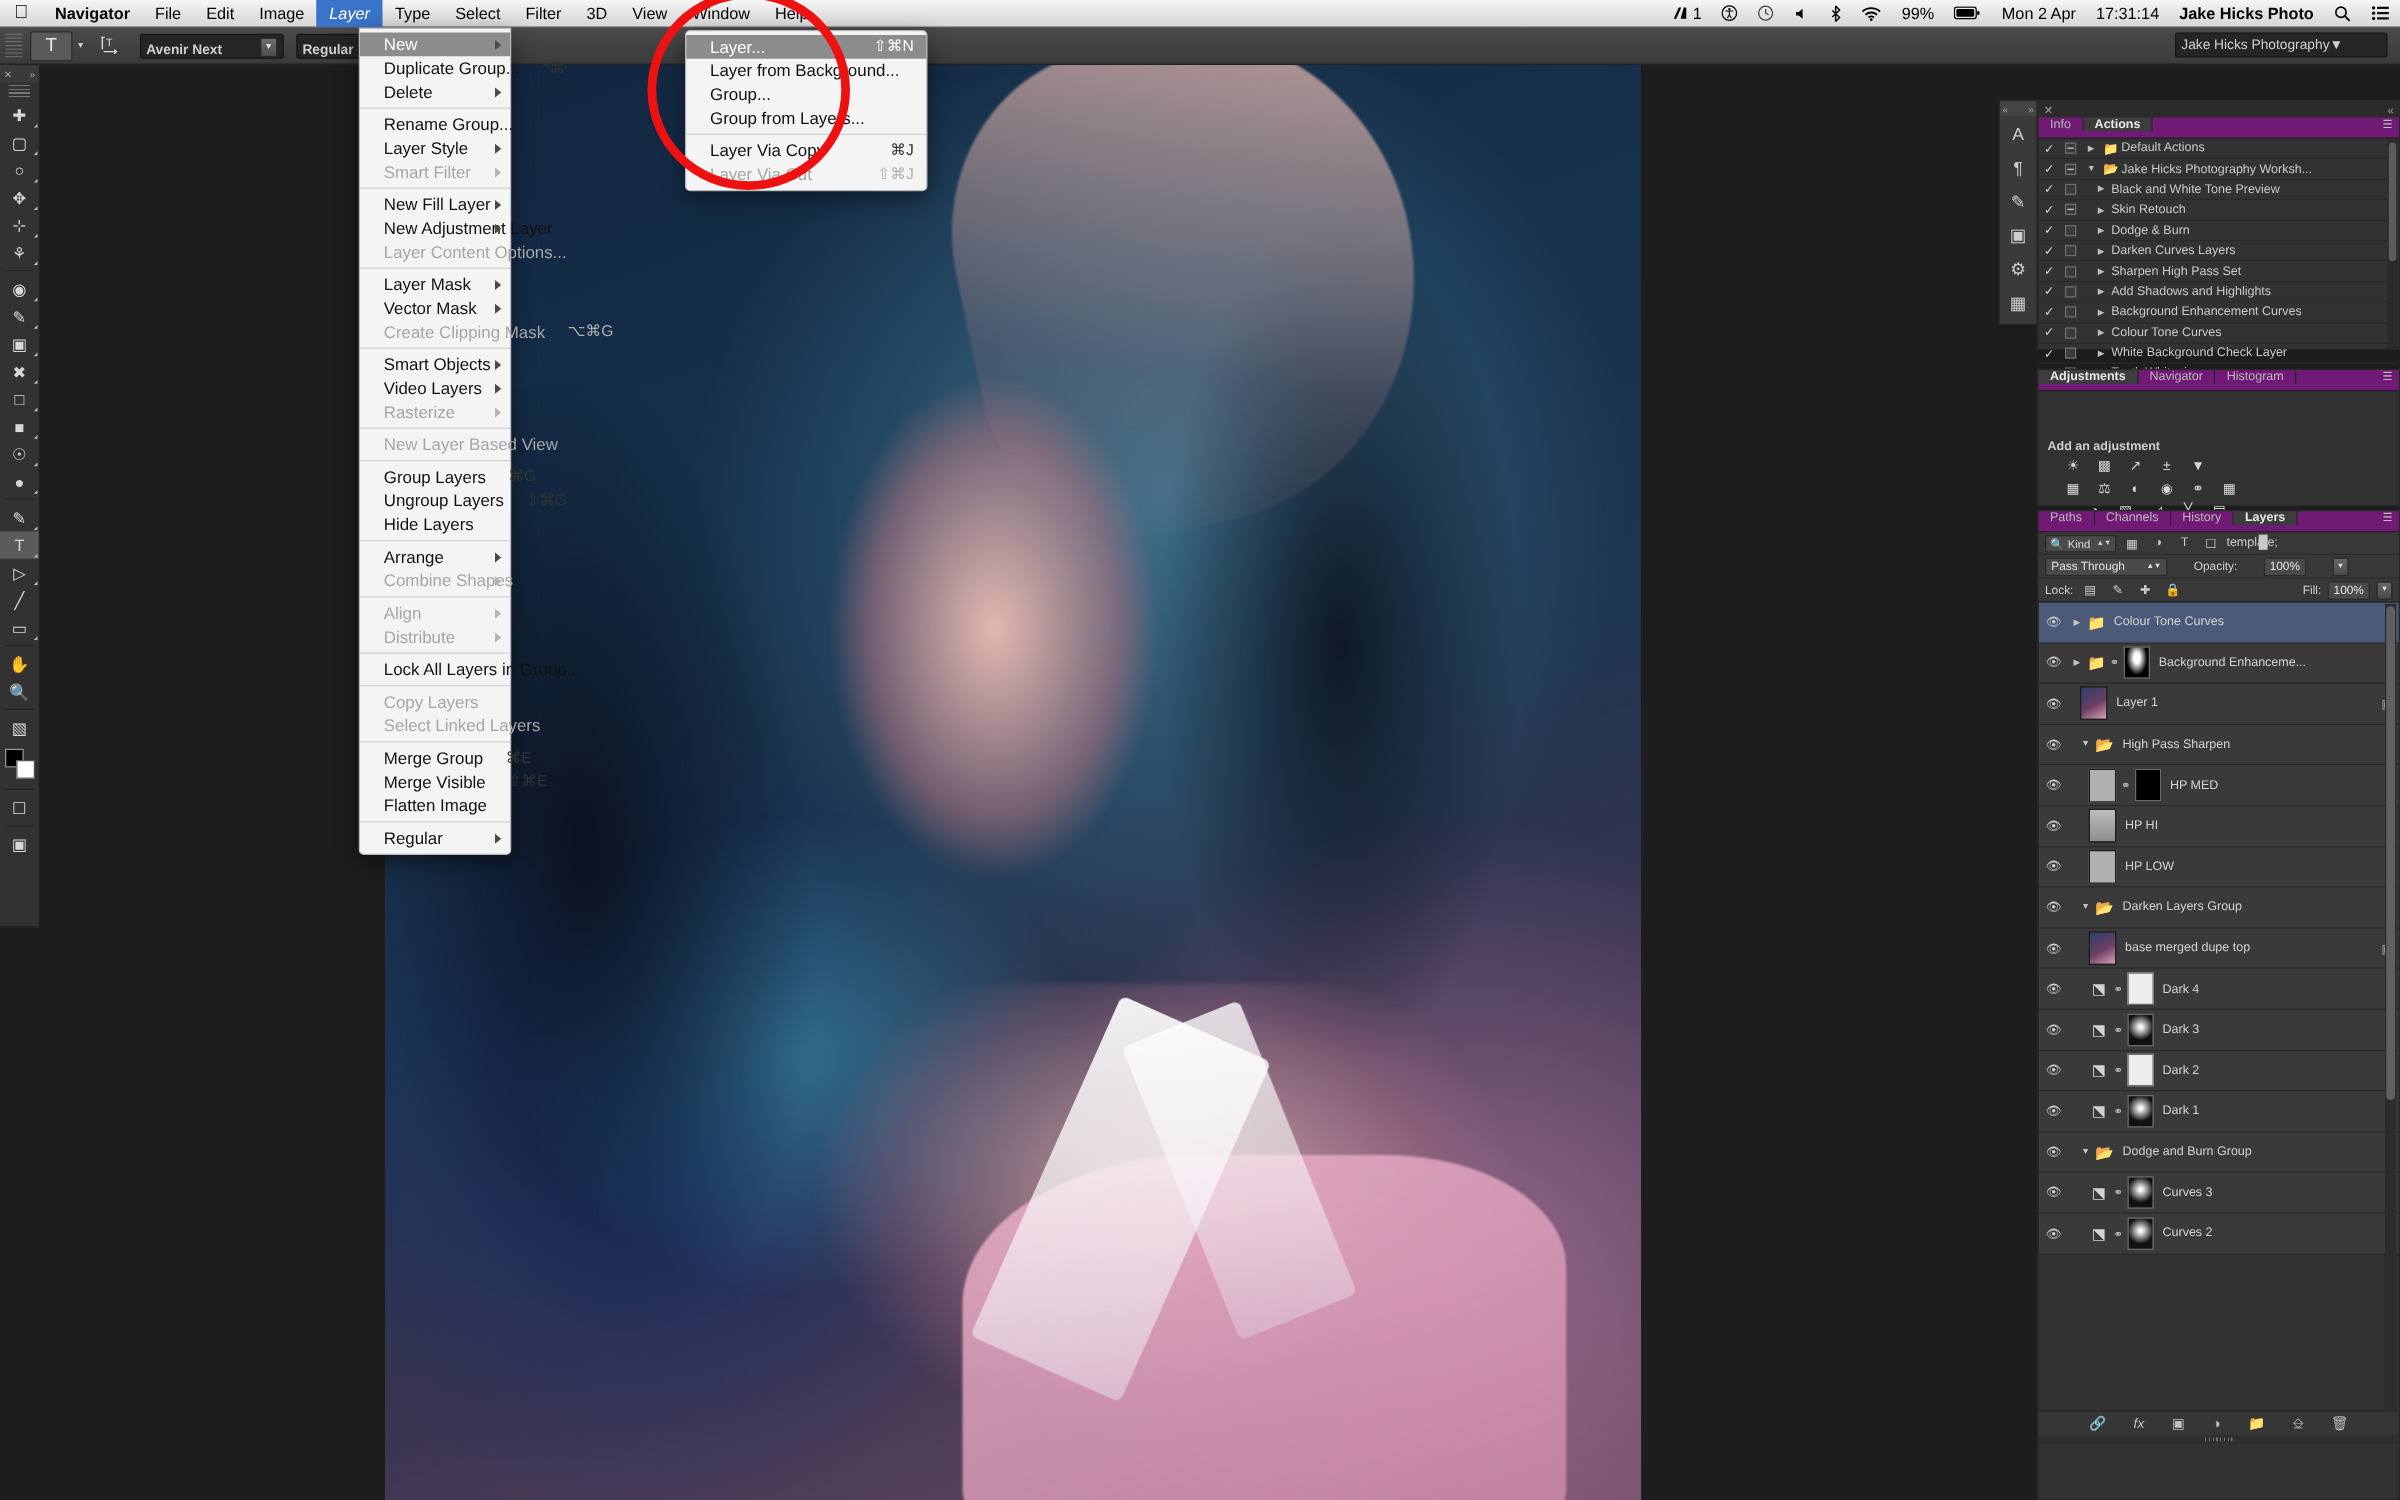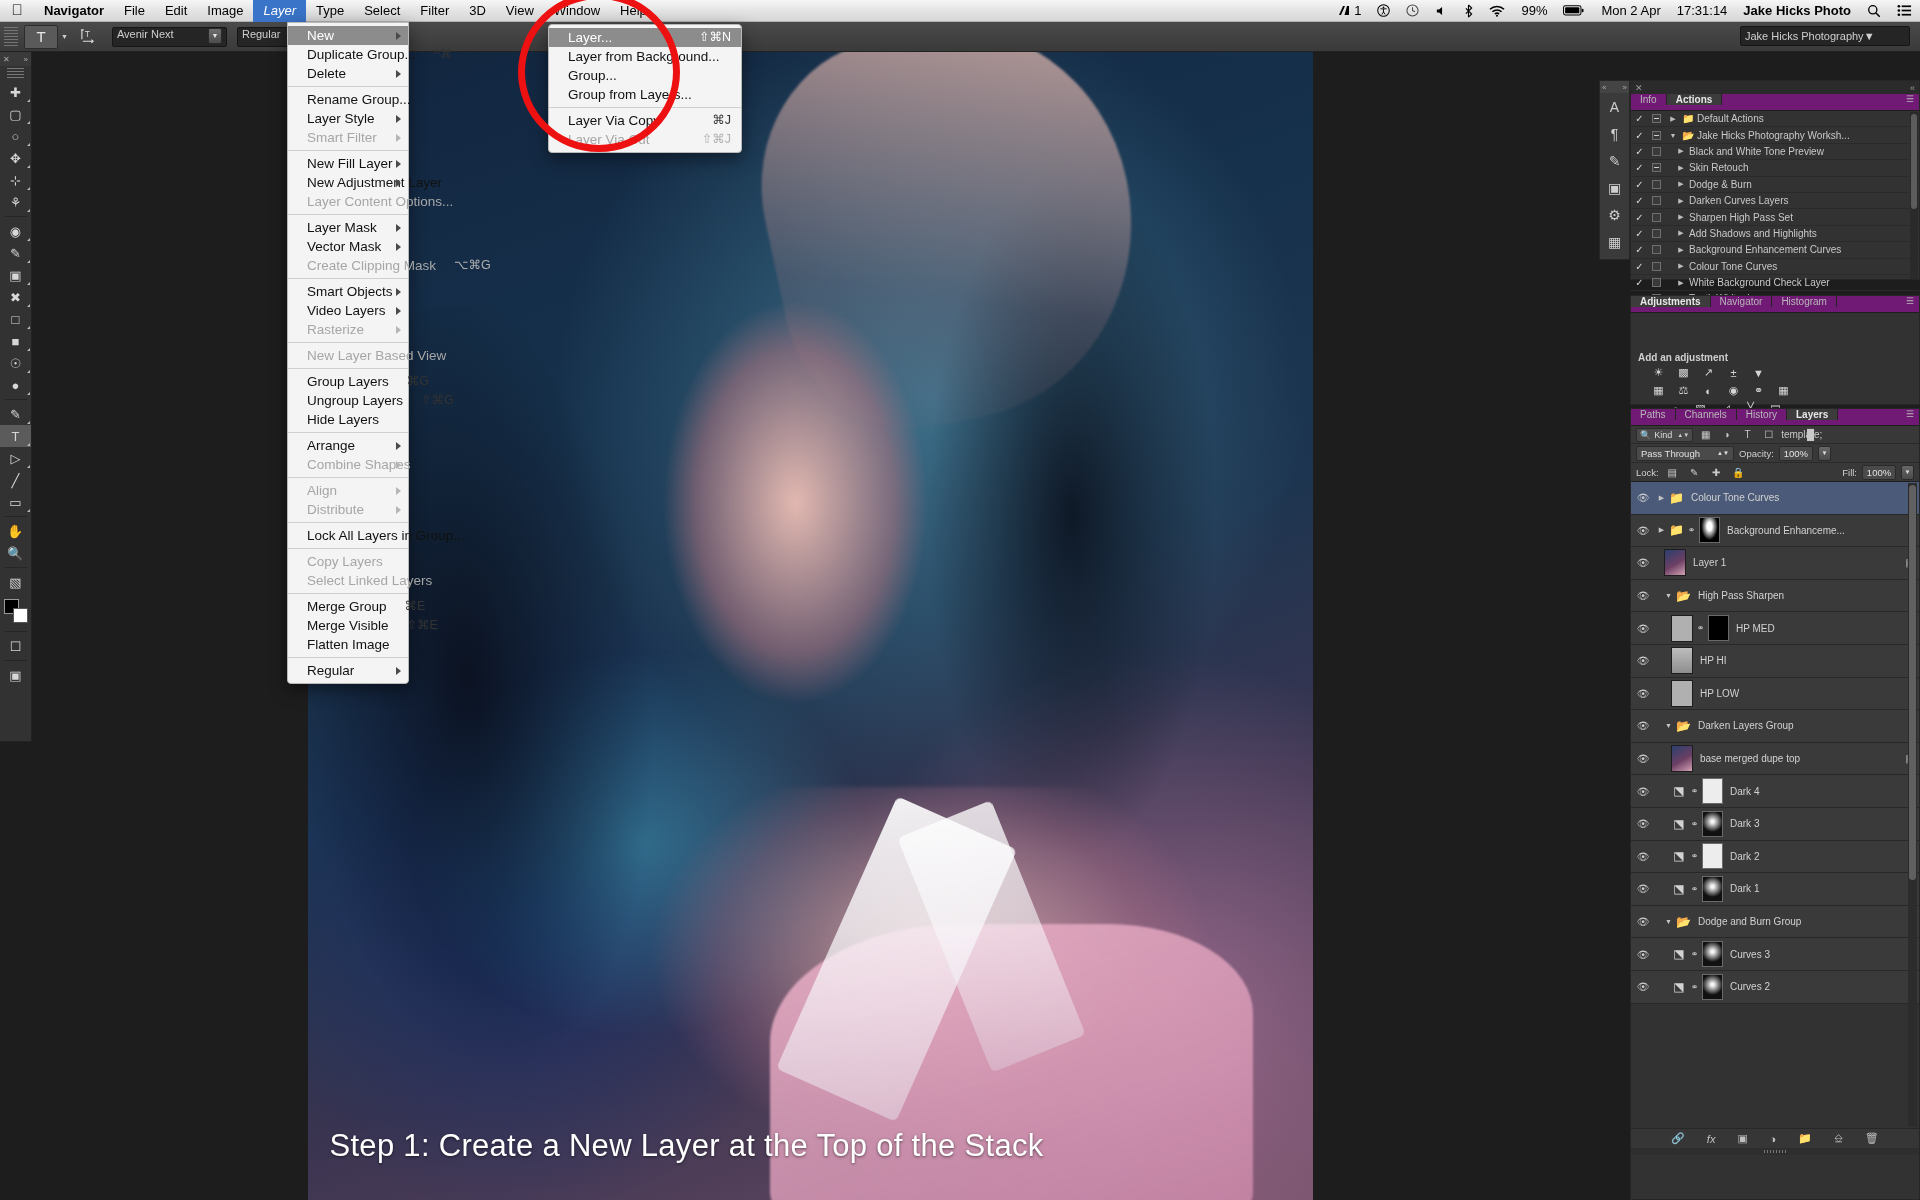--- a/index.html
+++ b/index.html
@@ -25,21 +25,21 @@
     display:flex; align-items:center; color:#d0d0d0; font-size:12px; }
   .grip { width:14px; height:22px; margin-left:4px;
      background:repeating-linear-gradient(to bottom,#8a8a8a 0 1px,transparent 1px 3px);
      background-size:100% 3px; background-position:0 4px; background-repeat:repeat-y; opacity:.7;}
   .opt-tool { width:34px; height:24px; margin-left:6px; display:flex; align-items:center; justify-content:center;
      background:#5a5a5a; border:1px solid #2c2c2c; border-radius:2px; font-size:15px; color:#e8e8e8;}
   .opt-arrow { font-size:7px; margin-left:3px; color:#cfcfcf;}
   .opt-ib { width:26px; height:24px; margin-left:8px; display:flex; align-items:center; justify-content:center;
      color:#ddd; font-size:13px;}
   .opt-sel { height:20px; background:#252525; border:1px solid #151515; border-radius:2px;
-     display:flex; align-items:flex-start; padding:0 4px; color:#cfcfcf; font-size:11px; margin-left:10px;}
+     display:flex; align-items:flex-end; padding:0 4px; color:#cfcfcf; font-size:11px; margin-left:10px;font-weight:bold;}
   .opt-sel .lbl { flex:1; }
   .opt-sel .dd { width:14px; height:16px; background:linear-gradient(#6e6e6e,#4c4c4c);
      border:1px solid #2a2a2a; border-radius:2px; display:flex; align-items:center; justify-content:center;
      font-size:7px; color:#e5e5e5; margin-left:6px;}
   .optbar-right { position:absolute; right:10px; top:4px; }
   .opt-right-sel { width:170px; height:20px; background:#252525; border:1px solid #151515;
      border-radius:2px; display:flex; align-items:center; padding:0 4px; color:#cfcfcf; font-size:11px;}
 
   
   .toolbox { position:absolute; left:0; top:52px; width:32px; height:690px;
@@ -162,21 +162,21 @@
      color:#d5d5d5; font-size:11px;}
 
   
   #layers-panel { top:408px; height:792px; border:1px solid #262626;}
   .lyr-filter { height:18px; display:flex; align-items:center; gap:4px; padding:0 5px; background:#383838;
      border-bottom:1px solid #2a2a2a;}
   .kind-sel { height:14px; background:#4a4a4a; border:1px solid #2a2a2a; border-radius:2px;
      display:flex; align-items:center; gap:3px; padding:0 3px; font-size:9px; color:#dcdcdc;}
   .kind-sel .up { font-size:6px; color:#ccc; margin-left:2px;}
   .lyr-fic { width:17px; text-align:center; color:#c9c9c9; font-size:10px;}
-  .lyr-mode { height:19px; display:flex; align-items:center; padding:0 5px; gap:5px; background:#383838;
+  .lyr-mode { height:19px; display:flex; align-items:center; padding:0 5px; gap:21px; background:#383838;
      border-bottom:1px solid #2a2a2a; font-size:9.5px; color:#d0d0d0;}
   .mode-sel { width:98px; height:15px; background:#4a4a4a; border:1px solid #2a2a2a; border-radius:2px;
      display:flex; align-items:center; padding:0 4px; font-size:9.5px; color:#e0e0e0;}
   .mode-sel .up { margin-left:auto; font-size:6px;}
   .numbox { width:34px; height:15px; background:#4a4a4a; border:1px solid #2a2a2a; border-radius:2px;
      display:flex; align-items:center; justify-content:center; font-size:9.5px; color:#e4e4e4;}
   .minidd { width:13px; height:15px; background:linear-gradient(#676767,#4a4a4a); border:1px solid #2a2a2a;
      border-radius:2px; display:flex; align-items:center; justify-content:center; font-size:6px; color:#e0e0e0;}
   .lyr-lock { height:19px; display:flex; align-items:center; padding:0 5px; gap:5px; background:#383838;
      border-bottom:1px solid #1f1f1f; font-size:9.5px; color:#d0d0d0;}
@@ -372,21 +372,20 @@
       <div class="ph-teal"></div>
       <div class="ph-hairL"></div>
       <div class="ph-hairR"></div>
       <div class="ph-arm"></div>
       <div class="ph-face"></div>
       <div class="ph-chest"></div>
       <div class="ph-top"></div>
       <div class="ph-strapA"></div>
       <div class="ph-strapB"></div>
     </div>
-    <div class="caption">Step 1: Create a New Layer at the Top of the Stack</div>
   </div>
 
   <div class="menu" id="layer-menu">
       <div class="mrow hl">
         <span>New</span>
         <span class="arw"></span>
       </div>
       <div class="mrow">
         <span>Duplicate Group...</span>
         <span class="sc">^⌘</span>

